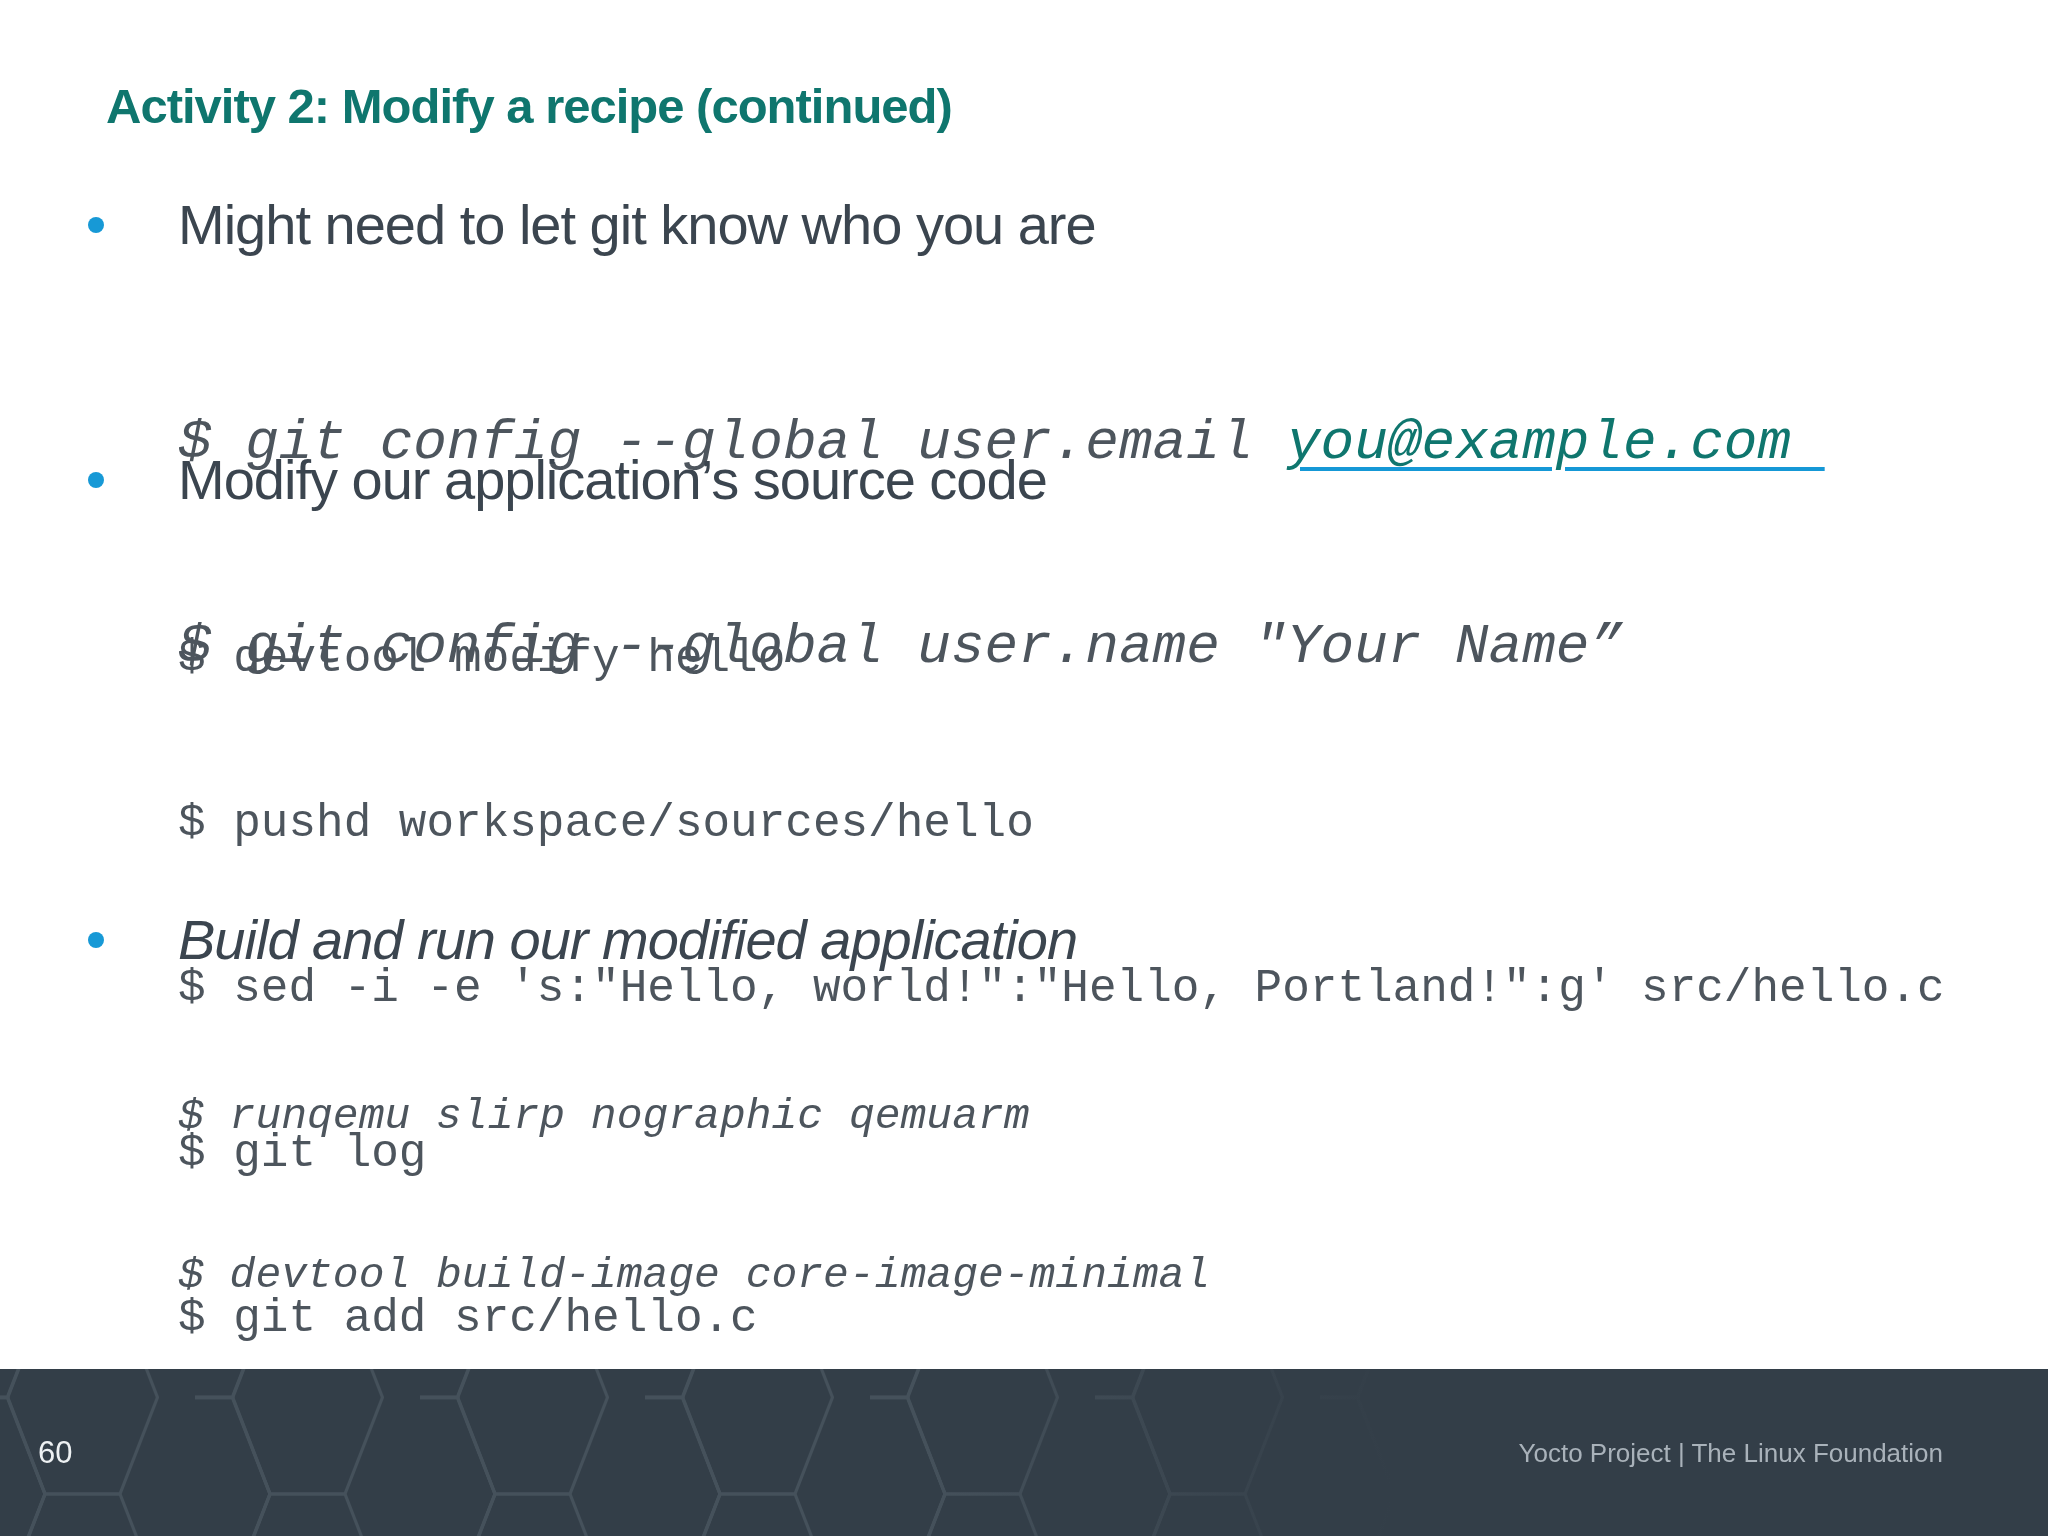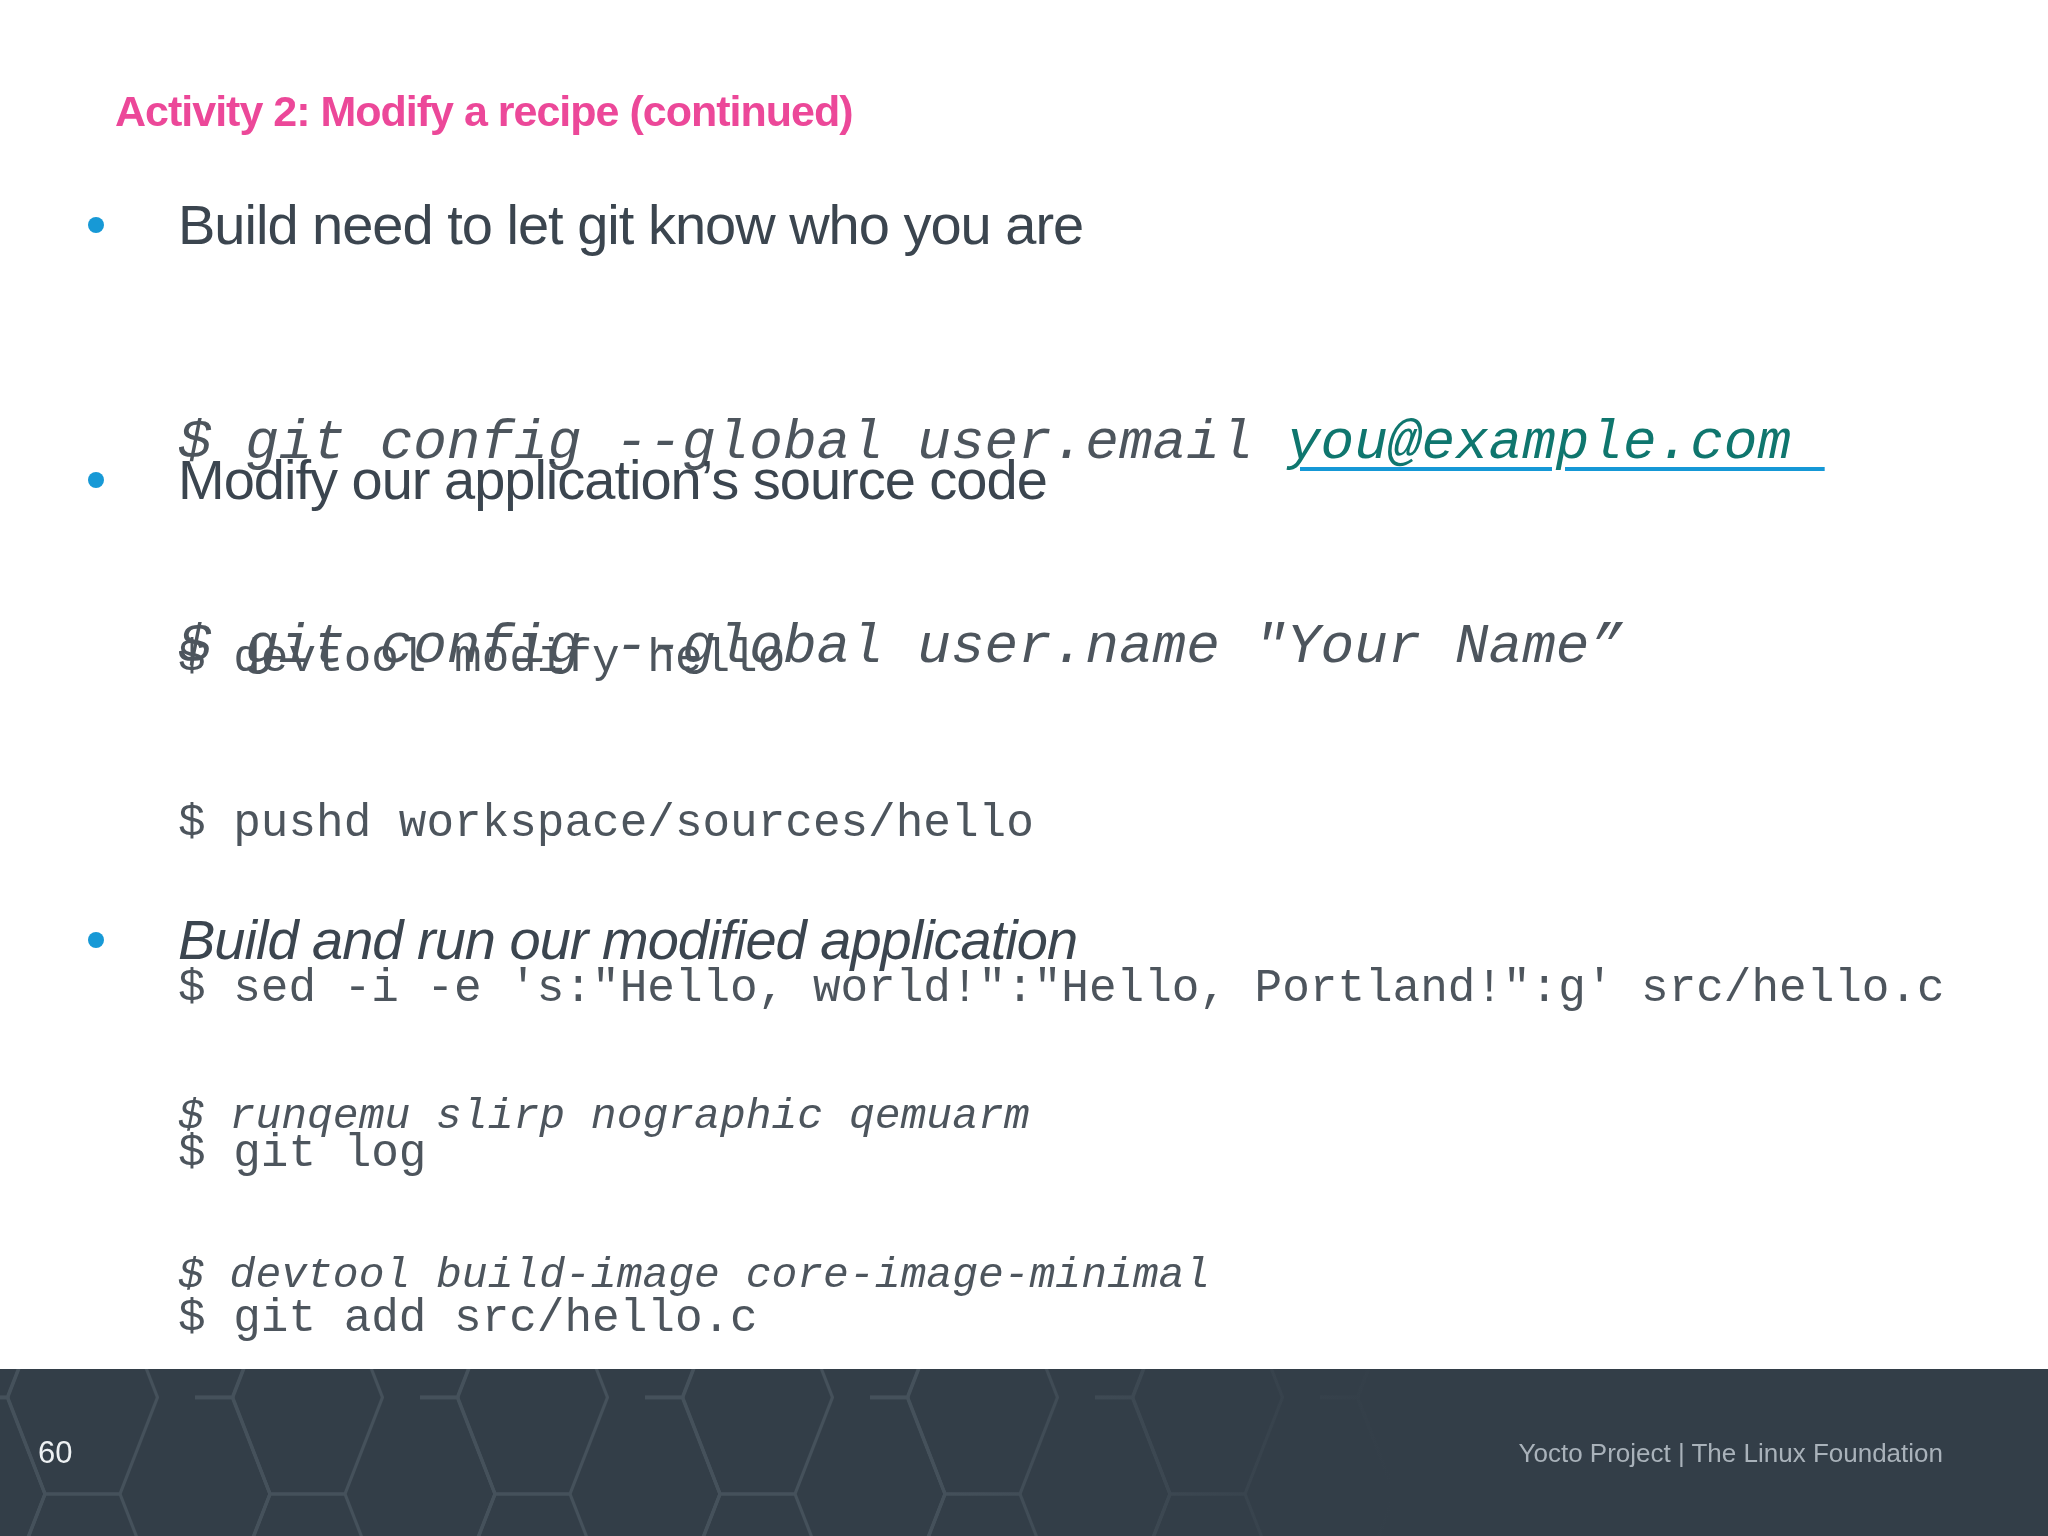--- a/index.html
+++ b/index.html
@@ -14,25 +14,25 @@
     height: 1536px;
     background: #ffffff;
     overflow: hidden;
   }
 
   
   .title {
     position: absolute;
     left: 106px;
     top: 78px;
-    margin: 9px;
-    font-size: 43px;
+    margin: 0;
+    font-size: 49px;
     font-weight: bold;
     letter-spacing: -1px;
-    color: #ec4899;
+    color: #0f766e;
     white-space: nowrap;
   }
 
   
   .bullet-group {
     position: absolute;
     left: 88px;
     display: flex;
     align-items: flex-start;
   }
@@ -135,21 +135,21 @@
 </head>
 <body>
 
 <div class="slide">
 
   <h1 class="title">Activity 2: Modify a recipe (continued)</h1>
 
   <section class="bullet-group bg1">
     <span class="dot"></span>
     <div class="content">
-      <div class="heading">Build need to let git know who you are</div>
+      <div class="heading">Might need to let git know who you are</div>
       <div class="code code-b1">
         <div class="code-line"><span>$ git config --global user.email </span><a class="link">you@example.com </a></div>
         <div class="code-line">$ git config --global user.name "Your Name”</div>
       </div>
     </div>
   </section>
 
   <section class="bullet-group bg2">
     <span class="dot"></span>
     <div class="content">

